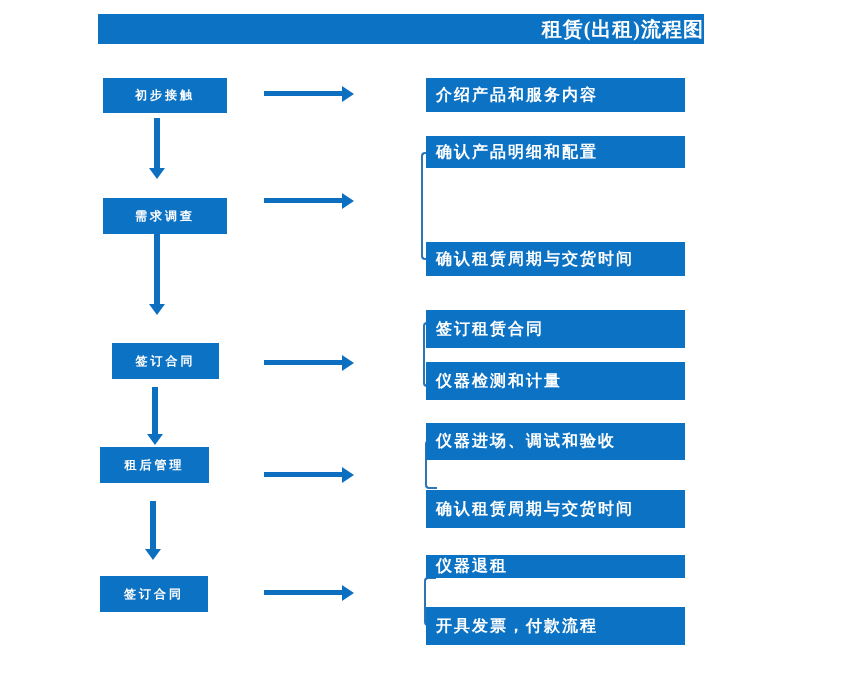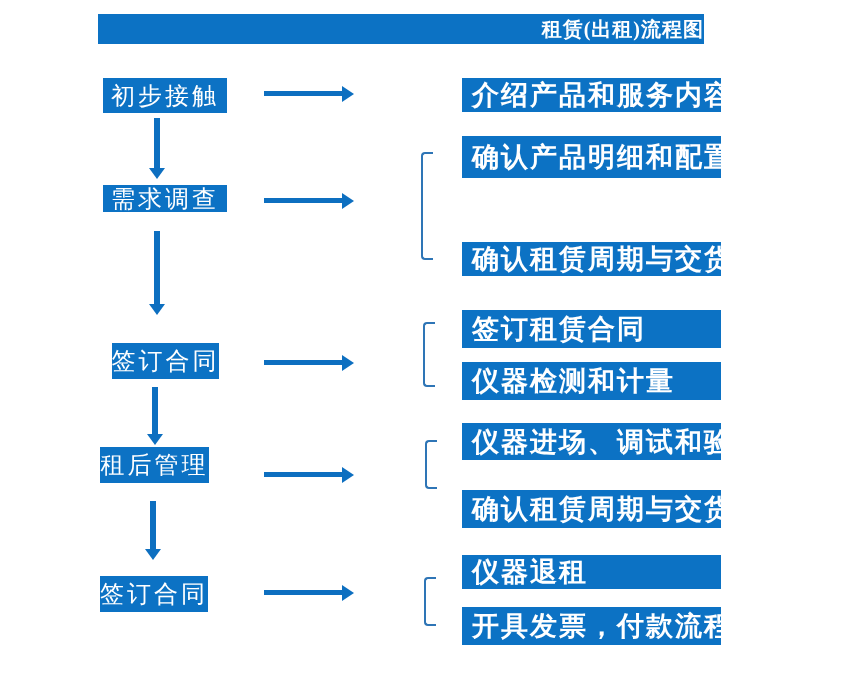--- a/index.html
+++ b/index.html
@@ -18,26 +18,26 @@
   .canvas{position:absolute;left:0;top:0;width:844px;height:688px;background:var(--background);}
   .title-bar{
     position:absolute;left:98px;top:14px;width:606px;height:30px;
     background:var(--box-blue);color:var(--text-white);
     display:flex;align-items:center;justify-content:flex-end;
     font-size:20px;font-weight:bold;letter-spacing:1px;
   }
   .lbox{
     position:absolute;background:var(--box-blue);color:var(--text-white);
     display:flex;align-items:center;justify-content:center;
-    font-size:24px;font-weight:normal;letter-spacing:3px;white-space:nowrap;
+    font-size:12px;font-weight:bold;letter-spacing:3px;white-space:nowrap;
   }
   .rbox{
-    position:absolute;left:462px;width:259px;background:var(--box-blue);color:var(--text-white);
+    position:absolute;left:426px;width:259px;background:var(--box-blue);color:var(--text-white);
     display:flex;align-items:center;justify-content:flex-start;
-    padding-left:10px;font-size:27px;font-weight:bold;letter-spacing:2px;white-space:nowrap;
+    padding-left:10px;font-size:16px;font-weight:bold;letter-spacing:2px;white-space:nowrap;
   }
   .harrow{position:absolute;left:264px;width:78px;height:5px;background:var(--arrow-blue);}
   .harrow::after{
     content:"";position:absolute;right:-12px;top:-5.5px;width:0;height:0;
     border-left:12px solid var(--arrow-blue);
     border-top:8px solid transparent;border-bottom:8px solid transparent;
   }
   .varrow{position:absolute;width:6px;background:var(--arrow-blue);}
   .varrow::after{
     content:"";position:absolute;bottom:-11px;left:-5px;width:0;height:0;
@@ -55,21 +55,21 @@
 </head>
 <body>
 
 <div class="canvas">
 
   <div class="title-bar">
     <span>租赁(出租)流程图</span>
   </div>
 
   <div class="lbox" style="left:103px;top:78px;width:124px;height:35px">初步接触</div>
-  <div class="lbox" style="left:103px;top:185px;width:124px;height:27px">需求调查</div>
+  <div class="lbox" style="left:103px;top:198px;width:124px;height:36px">需求调查</div>
   <div class="lbox" style="left:112px;top:343px;width:107px;height:36px">签订合同</div>
   <div class="lbox" style="left:100px;top:447px;width:109px;height:36px">租后管理</div>
   <div class="lbox" style="left:100px;top:576px;width:108px;height:36px">签订合同</div>
 
   <div class="varrow" style="left:154px;top:118px;height:50px"></div>
   <div class="varrow" style="left:154px;top:231px;height:73px"></div>
   <div class="varrow" style="left:152px;top:387px;height:47px"></div>
   <div class="varrow" style="left:150px;top:501px;height:48px"></div>
 
   <div class="harrow" style="top:91px"></div>
@@ -78,25 +78,25 @@
   <div class="harrow" style="top:472px"></div>
   <div class="harrow" style="top:590px"></div>
 
   <div class="bracket" style="left:421px;top:152px;height:108px"></div>
   <div class="bracket" style="left:423px;top:322px;height:65px"></div>
   <div class="bracket" style="left:425px;top:440px;height:49px"></div>
   <div class="bracket" style="left:424px;top:577px;height:49px"></div>
 
   <div class="rbox" style="top:78px;height:34px">介绍产品和服务内容</div>
 
-  <div class="rbox" style="top:136px;height:42px">确认产品明细和配置</div>
+  <div class="rbox" style="top:136px;height:32px">确认产品明细和配置</div>
   <div class="rbox" style="top:242px;height:34px">确认租赁周期与交货时间</div>
 
   <div class="rbox" style="top:310px;height:38px">签订租赁合同</div>
   <div class="rbox" style="top:362px;height:38px">仪器检测和计量</div>
 
   <div class="rbox" style="top:423px;height:37px">仪器进场、调试和验收</div>
   <div class="rbox" style="top:490px;height:38px">确认租赁周期与交货时间</div>
 
-  <div class="rbox" style="top:555px;height:34px">仪器退租</div>
+  <div class="rbox" style="top:555px;height:23px">仪器退租</div>
   <div class="rbox" style="top:607px;height:38px">开具发票，付款流程</div>
 
 </div>
 
 </body></html>

